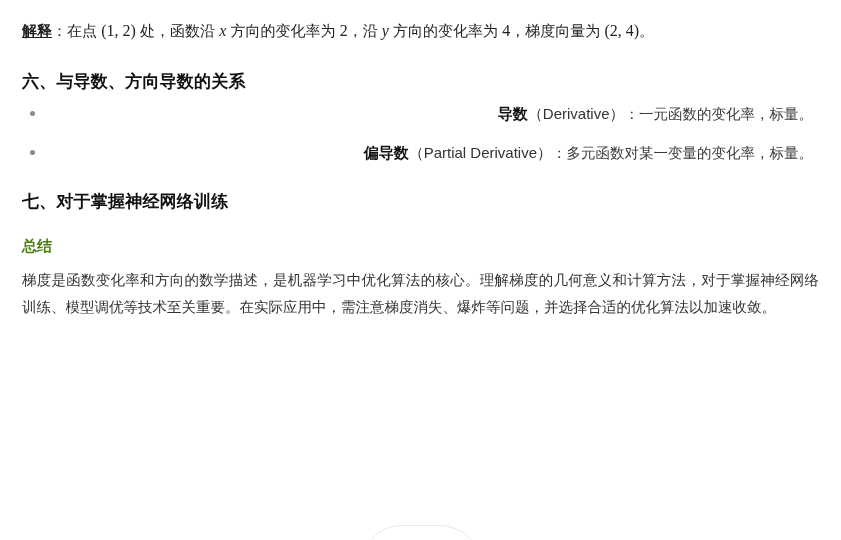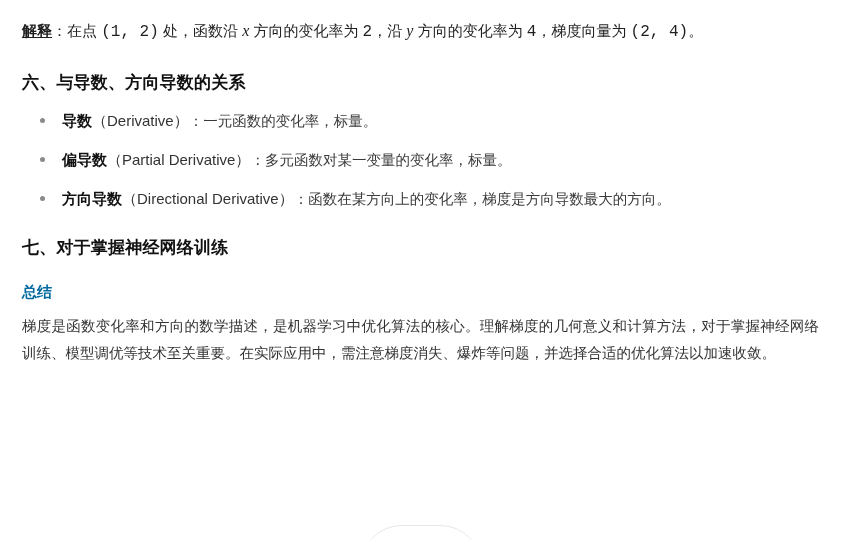--- a/index.html
+++ b/index.html
@@ -30,36 +30,37 @@
   .explain-line b {
     font-weight: bold;
     text-decoration: underline;
   }
   .mathit {
     font-family: "Liberation Serif", serif;
     font-style: italic;
     font-size: 16px;
   }
   .mathrm {
-    font-family: Liberation Mono, monospace;
+    font-family: Liberation Serif, serif;
     font-style: normal;
     font-size: 16px;
     margin-top: 27px;
   }
   h2.section {
     font-size: 17px;
     font-weight: bold;
     color: #111111;
     margin: 26px 0 10px 0;
     letter-spacing: 0.2px;
   }
   ul.bullets {
     list-style: none;
-    margin: 16px;
+    margin: 6px;
     padding: 0;
+    text-align: right;
   }
   ul.bullets li {
     position: relative;
     padding-left: 24px;
     font-size: 14.5px;
     line-height: 22px;
     margin: 0 0 17px 0;
     color: #333333;
   }
   ul.bullets li .dot {
@@ -79,21 +80,21 @@
   ul.bullets li .en {
     font-weight: normal;
     color: #333333;
   }
   ul.bullets li .desc {
     color: #3a3a3a;
   }
   h3.summary-title {
     font-size: 15px;
     font-weight: bold;
-    color: #0369a1;
+    color: #4d7c0f;
     margin: 24px 0 12px 0;
   }
   p.summary-body {
     font-size: 14.5px;
     line-height: 27px;
     color: #333333;
     margin: 0;
     text-align: justify;
     max-width: 800px;
     font-family: Liberation Mono, monospace;
@@ -121,24 +122,20 @@
   <h2 class="section">六、与导数、方向导数的关系</h2>
   <ul class="bullets">
     <li>
       <span class="dot"></span>
       <span class="term">导数</span><span class="en term">（Derivative）</span><span class="desc">：</span><span class="desc">一元函数的变化率，标量。</span>
     </li>
     <li>
       <span class="dot"></span>
       <span class="term">偏导数</span><span class="en term">（Partial Derivative）</span><span class="desc">：</span><span class="desc">多元函数对某一变量的变化率，标量。</span>
     </li>
-    <li>
-      <span class="dot"></span>
-      <span class="term">方向导数</span><span class="en term">（Directional Derivative）</span><span class="desc">：</span><span class="desc">函数在某方向上的变化率，梯度是方向导数最大的方向。</span>
-    </li>
   </ul>
 
   <h2 class="section">七、对于掌握神经网络训练</h2>
   <ul class="bullets">
   </ul>
 
   <h3 class="summary-title">总结</h3>
   <p class="summary-body">梯度是函数变化率和方向的数学描述，是机器学习中优化算法的核心。理解梯度的几何意义和计算方法，对于掌握神经网络训练、模型调优等技术至关重要。在实际应用中，需注意梯度消失、爆炸等问题，并选择合适的优化算法以加速收敛。</p>
 
   <div class="bottom-arc"></div>

